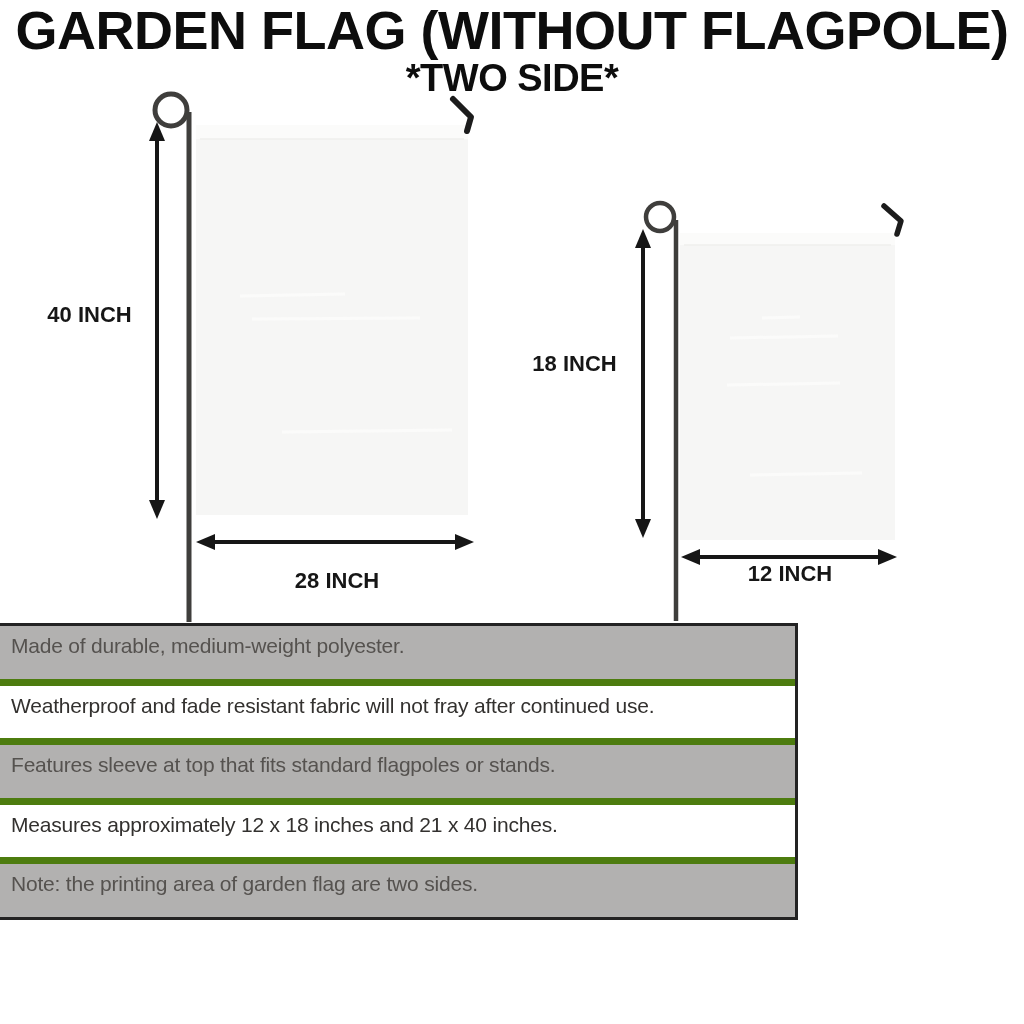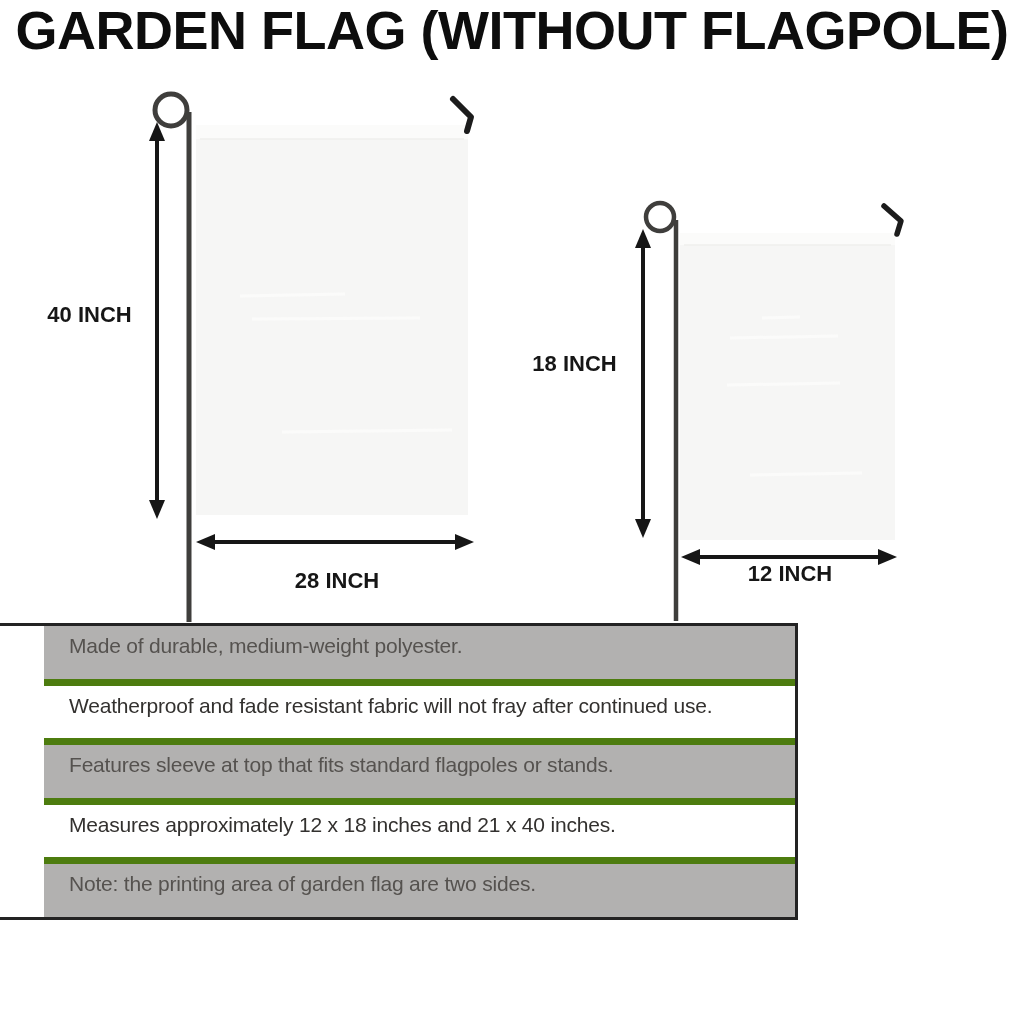--- a/index.html
+++ b/index.html
@@ -58,38 +58,38 @@
     width: 802px;
     height: 297px;
     border: 3px solid #232323;
     box-sizing: border-box;
     display: flex;
     flex-direction: column;
     background: #ffffff;
   }
   .feature-row {
     flex: 1;
-    padding: 8px 6px 0 25px;
+    padding: 8px 6px 0 12px;
     font-size: 21px;
     letter-spacing: -0.2px;
     overflow: hidden;
     white-space: nowrap;
-    margin-left: 45px;
   }
   .feature-row + .feature-row { border-top: 7px solid #4d7c0f; }
   .feature-row.shaded { background: #b2b1b0; color: #55524f; }
   .feature-row.plain  { background: #ffffff; color: #33312f; }
 </style>
 </head>
 <body>
 
 <div id="canvas">
 
   <div class="title-wrap">
     <h1 class="title-line1">GARDEN FLAG (WITHOUT FLAGPOLE)</h1>
+    <h1 class="title-line2">*TWO SIDE*</h1>
   </div>
 
   <svg class="diagram" width="1024" height="1024" viewBox="0 0 1024 1024">
 
     <g>
       <rect x="196" y="125" width="272" height="390" fill="#f6f6f5"></rect>
       <rect x="196" y="125" width="272" height="14" fill="#fbfbfa"></rect>
       <line x1="200" y1="139" x2="464" y2="139" stroke="#efefed" stroke-width="1.5"></line>
       <g stroke="#fcfcfb" stroke-width="3" opacity="0.9">
         <line x1="240" y1="296" x2="345" y2="294"></line>

